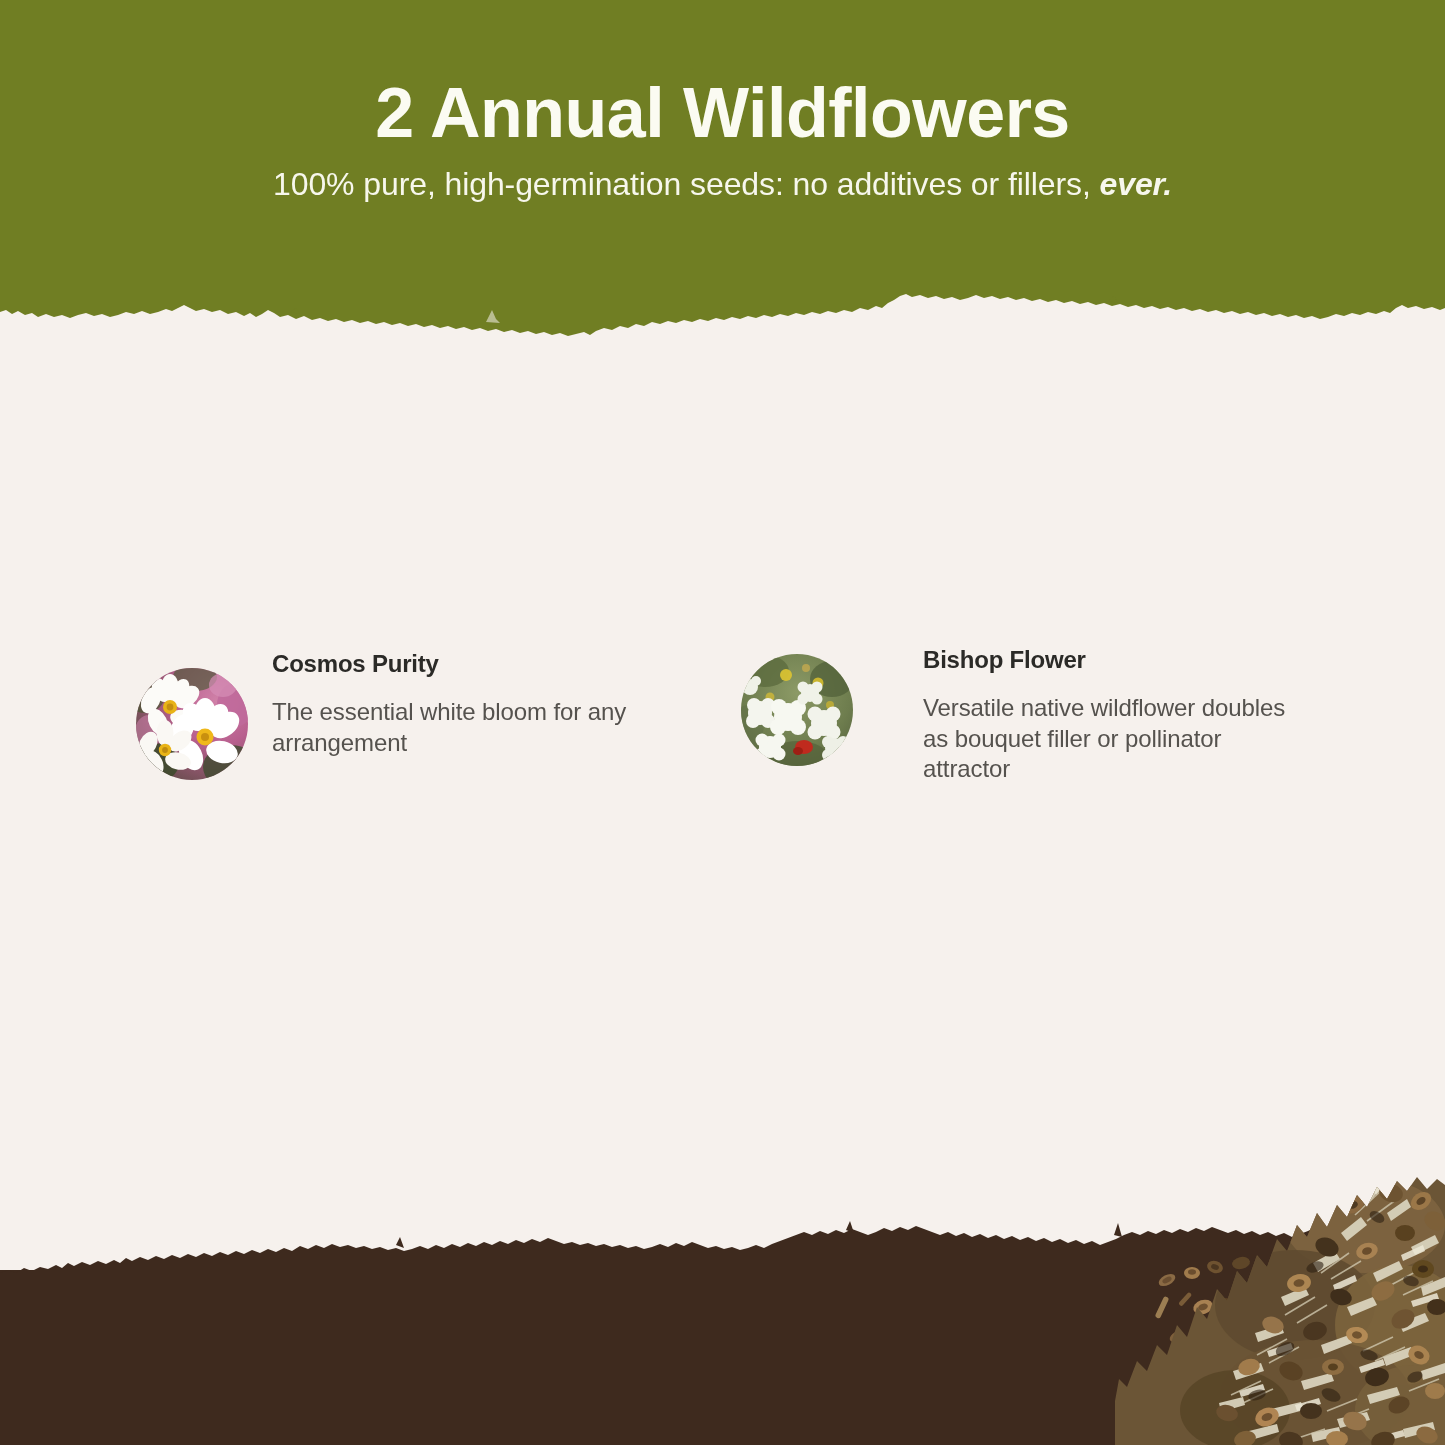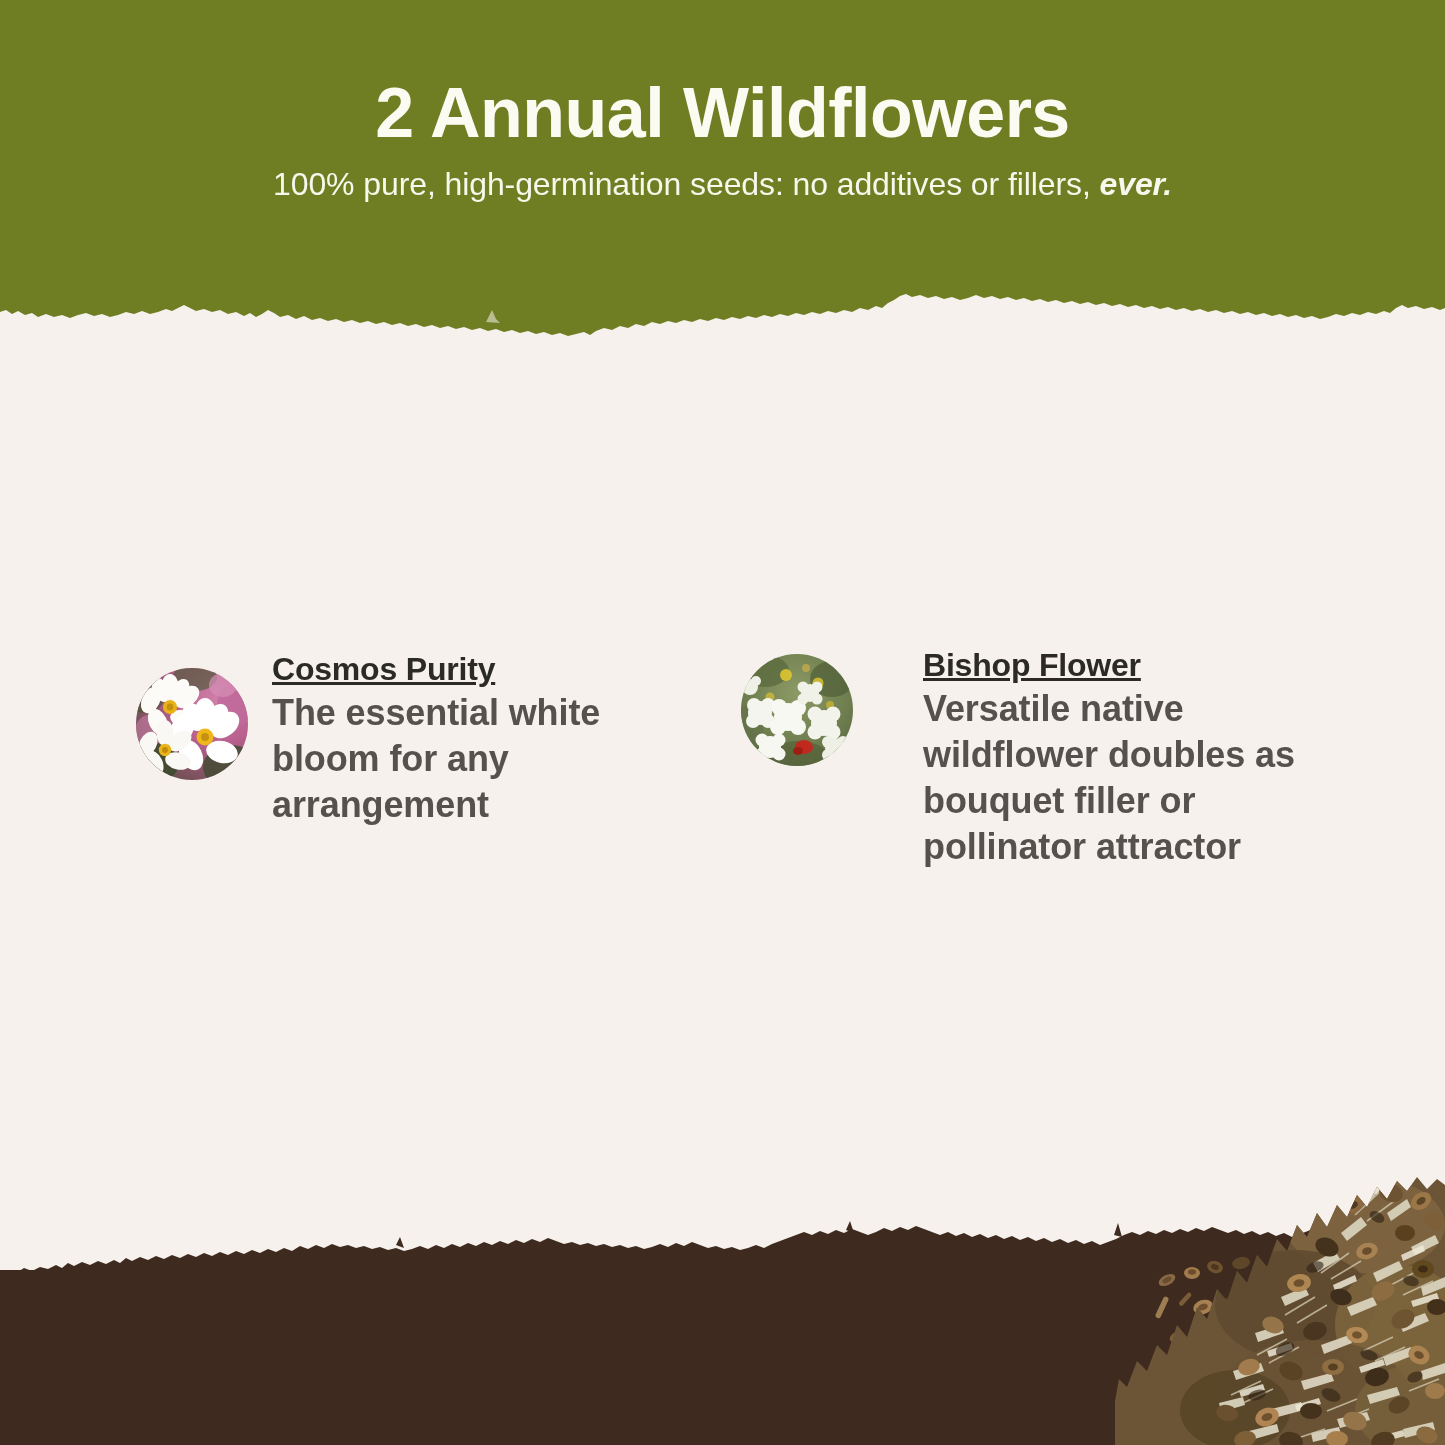--- a/index.html
+++ b/index.html
@@ -118,31 +118,30 @@
     position: relative;
   }
   .variety-thumb svg { display: block; width: 114px; height: 114px; }
 
   .variety-copy {
     margin-left: 23px;
     max-width: 380px;
     padding-top: 4px;
   }
   .variety-name {
-    font-size: 32px;
+    font-size: 24px;
     font-weight: 700;
     color: #2B2A27;
     line-height: 1.25;
     letter-spacing: -0.2px;
-    text-decoration: underline;
   }
   .variety-desc {
-    margin-top: 1px;
-    font-size: 36px;
-    font-weight: 700;
+    margin-top: 18px;
+    font-size: 24px;
+    font-weight: 400;
     color: #55524E;
     line-height: 1.28;
     letter-spacing: -0.1px;
   }
 
   
   .soil-band {
     position: absolute;
     left: 0;
     bottom: 0;

